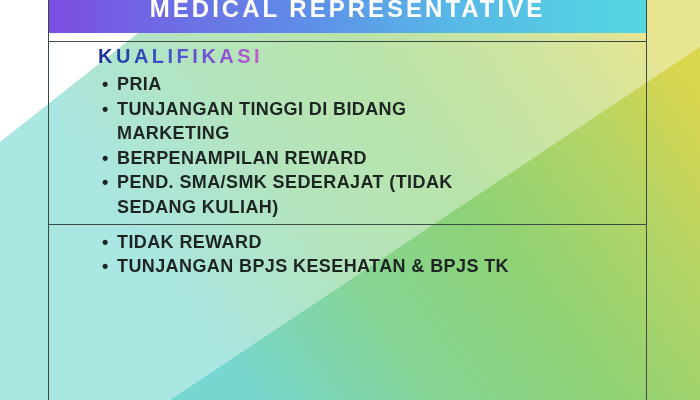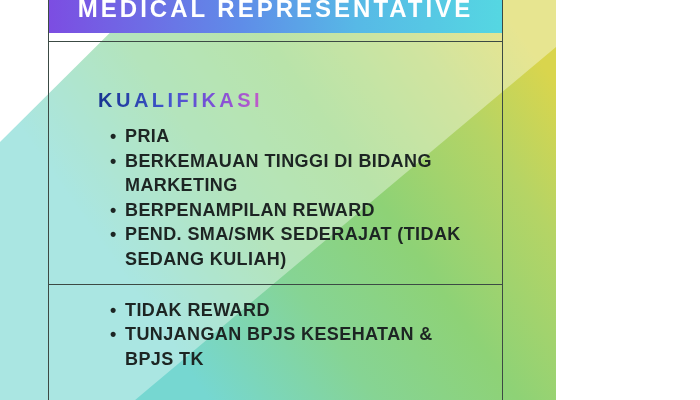--- a/index.html
+++ b/index.html
@@ -3,21 +3,21 @@
 <meta charset="utf-8">
 <style>
   :root{
     --band-purple:#7c4de2; --band-blue:#5f8ce8; --band-cyan:#55d7e2;
     --bg-teal:#76d7d1; --bg-green:#8ed276; --bg-yellow:#d9d54d;
     --head-navy:#17338f; --head-blue:#3f55cc; --head-purple:#8050d8; --head-pink:#cc5ec6;
     --text-dark:#1d2523; --border-dark:#3c4a44;
   }
   html,body{margin:0;padding:0;}
   body{width:700px;height:400px;overflow:hidden;font-family:"Liberation Sans",sans-serif;}
-  .poster{position:relative;width:556px;height:400px;overflow:hidden;background:#fff;}
+  .poster{position:relative;width:700px;height:400px;overflow:hidden;background:#fff;}
 
   
   .bg-base{position:absolute;inset:0;
     background:linear-gradient(55deg,
       var(--bg-teal) 0%, var(--bg-teal) 25%,
       #86d494 45%, var(--bg-green) 62%,
       #b5d465 80%, var(--bg-yellow) 93%);}
   
   .bg-pale{position:absolute;inset:0;background:rgba(255,255,255,0.38);
     -webkit-clip-path:polygon(0 0,100% 0,100% 11.75%,24.3% 100%,0 100%);
@@ -41,23 +41,23 @@
   .sec + .sec{border-top:1px solid var(--border-dark);}
   .sec-heading{margin:3px 0 0 49px;font-size:20px;line-height:22px;font-weight:bold;
     letter-spacing:3.5px;color:#3b45b5;}
   @supports ((-webkit-background-clip:text) or (background-clip:text)){
     .sec-heading{display:inline-block;color:transparent;
       background-image:linear-gradient(90deg,var(--head-navy) 0%,var(--head-blue) 40%,var(--head-purple) 70%,var(--head-pink) 100%);
       background-size:170px 100%;background-repeat:no-repeat;
       -webkit-background-clip:text;background-clip:text;}
   }
   .sec:nth-child(2) .sec-heading{margin-top:6px;}
-  .sec-heading-row{display:block;margin-top:44px;}
+  .sec-heading-row{display:block;}
 
-  .blist{margin:12px;padding:1px 18px 0 49px;list-style:none;}
+  .blist{margin:4px;padding:1px 18px 0 49px;list-style:none;}
   .blist li{position:relative;padding-left:15px;white-space:pre-line;
     color:var(--text-dark);font-weight:bold;font-size:18px;line-height:24.6px;
     letter-spacing:0.4px;}
   .blist li::before{content:"\2022";position:absolute;left:0;top:0;}
 </style>
 </head>
 <body>
 
 <div class="poster">
   <div class="bg-base"></div>
@@ -66,21 +66,21 @@
 
   <div class="card">
     <div class="band">
       <span class="band-title">MEDICAL REPRESENTATIVE</span>
     </div>
     <div class="content">
         <section class="sec">
           <div class="sec-heading-row"><h2 class="sec-heading">KUALIFIKASI</h2></div>
           <ul class="blist">
             <li>PRIA</li>
-            <li>BERKEMAUAN TINGGI DI BIDANG
+            <li>TUNJANGAN TINGGI DI BIDANG
 MARKETING</li>
             <li>BERPENAMPILAN REWARD</li>
             <li>PEND. SMA/SMK SEDERAJAT (TIDAK
 SEDANG KULIAH)</li>
           </ul>
         </section>
         <section class="sec">
           <ul class="blist">
             <li>TIDAK REWARD</li>
             <li>TUNJANGAN BPJS KESEHATAN &amp; BPJS TK</li>

